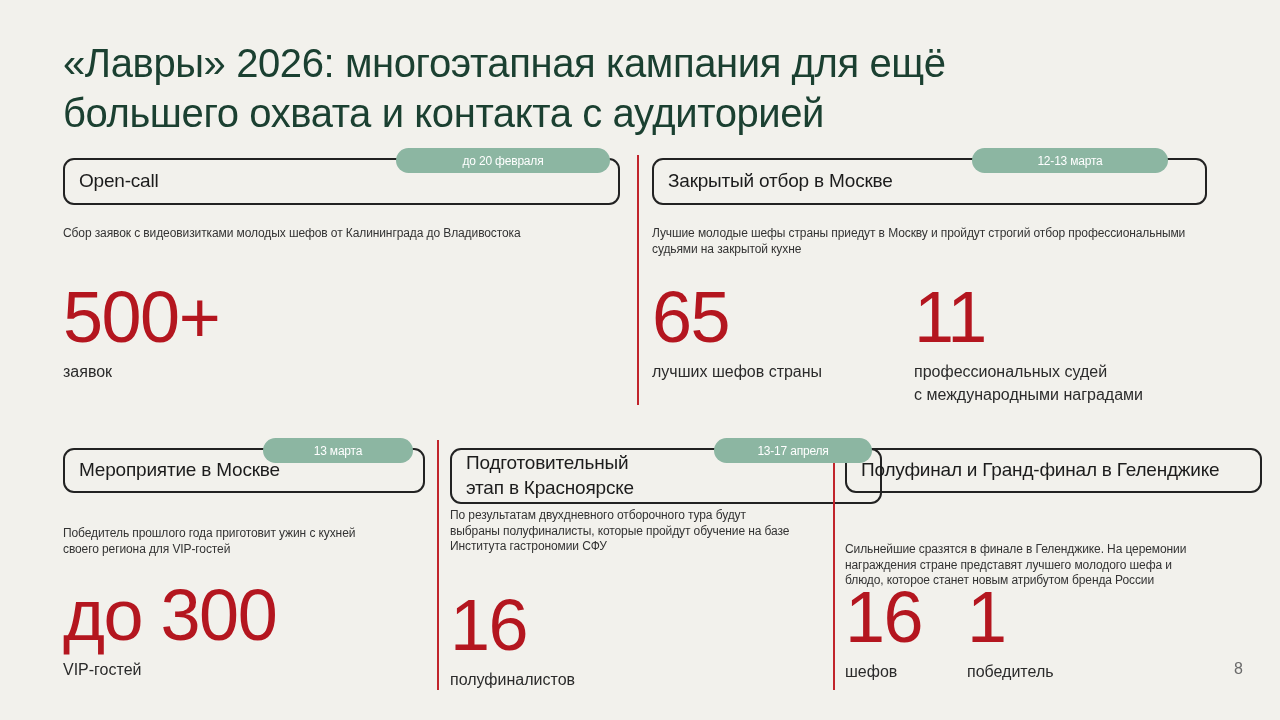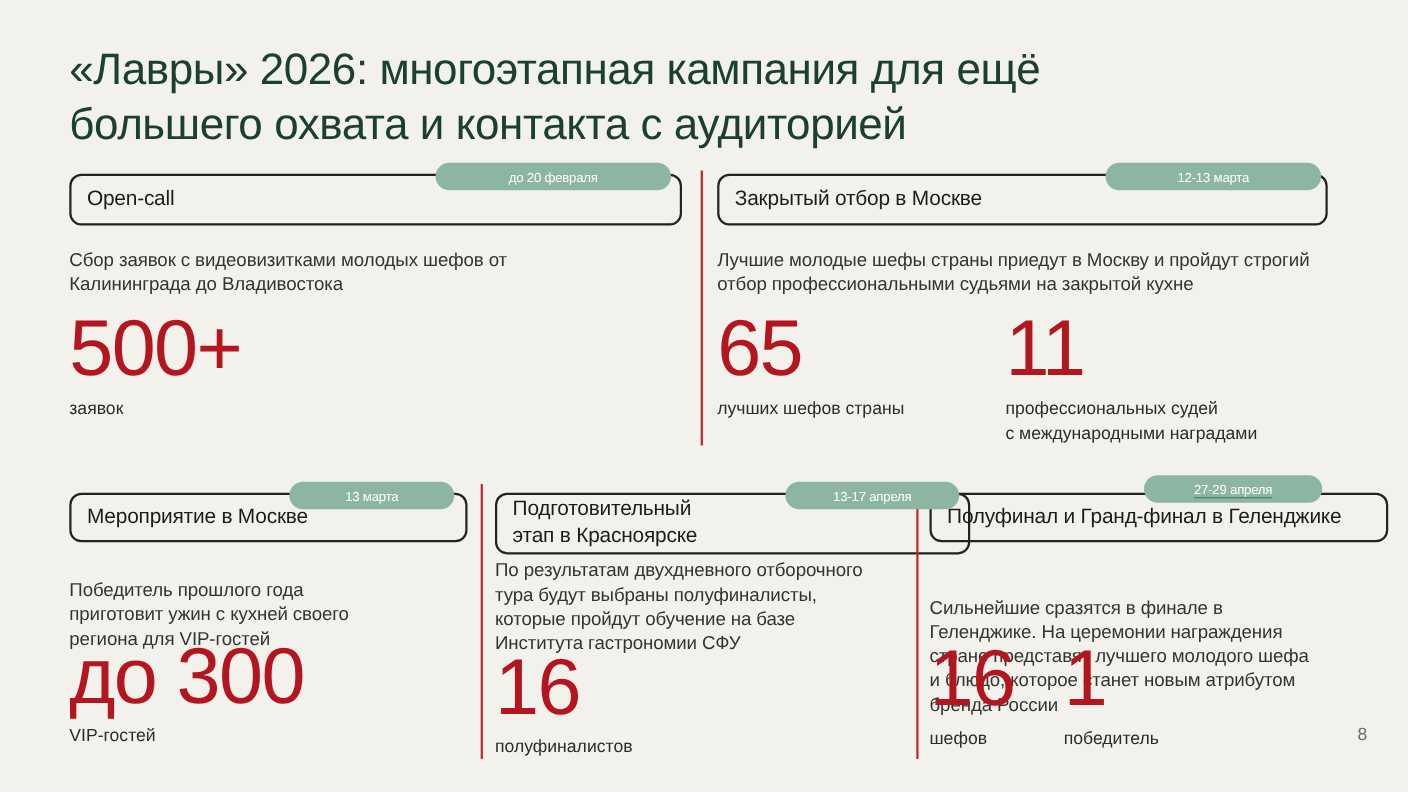--- a/index.html
+++ b/index.html
@@ -38,21 +38,21 @@
     height:25px;
     border-radius:13px;
     background:var(--badge_green,#8CB6A2);
     color:var(--badge_text,#FFFFFF);
     font-size:12px;letter-spacing:-0.2px;
     display:flex;align-items:center;justify-content:center;
     z-index:2;
   }
   .desc{
     position:absolute;margin:0;
-    font-size:17px;line-height:1.3;
+    font-size:12px;line-height:1.3;
     letter-spacing:-0.1px;
     color:var(--text_body,#333333);
   }
   .stats{position:absolute;display:flex;}
   .stat{display:flex;flex-direction:column;}
   .stat-value{
     font-size:72px;line-height:0.92;font-weight:400;
     letter-spacing:-1.5px;
     color:var(--stat_red,#B4161F);
     white-space:nowrap;
@@ -69,21 +69,21 @@
   }
   
   .s1{left:63px;top:158px;width:557px;}
   .s1 .box{height:47px;}
   .s1 .badge{width:214px;right:8px;}
   .s1 .desc{top:68px;max-width:505px;}
   .s1 .stats{top:126px;}
   
   .s2{left:652px;top:158px;width:555px;}
   .s2 .box{height:47px;}
-  .s2 .badge{width:196px;right:4px;}
+  .s2 .badge{width:196px;right:37px;}
   .s2 .desc{top:68px;max-width:565px;}
   .s2 .stats{top:126px;}
   .s2 .stat:first-child{width:262px;}
   
   .s3{left:63px;top:448px;width:362px;}
   .s3 .box{height:45px;}
   .s3 .badge{width:150px;right:10px;}
   .s3 .desc{top:50px;max-width:300px;margin-top:28px;}
   .s3 .stats{top:134px;}
   
@@ -178,21 +178,20 @@
       <div class="stat">
         <div class="stat-value">16</div>
         <div class="stat-label">полуфиналистов</div>
       </div>
     </div>
   </section>
 
   <section class="stage s5">
     <div class="box">
       <span class="box-label">Полуфинал и Гранд-финал  в Геленджике</span>
-      <span class="badge">27-29 апреля</span>
     </div>
     <p class="desc">Сильнейшие сразятся в финале в Геленджике. На церемонии награждения стране представят лучшего молодого шефа и блюдо, которое станет новым атрибутом бренда России</p>
     <div class="stats">
       <div class="stat">
         <div class="stat-value">16</div>
         <div class="stat-label">шефов</div>
       </div>
       <div class="stat">
         <div class="stat-value">1</div>
         <div class="stat-label">победитель</div>

